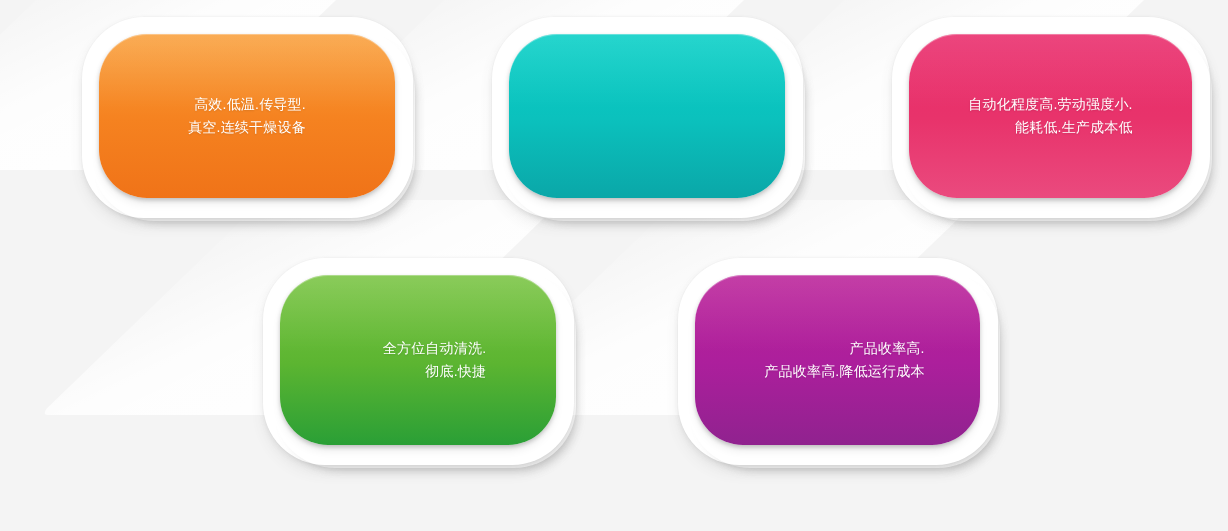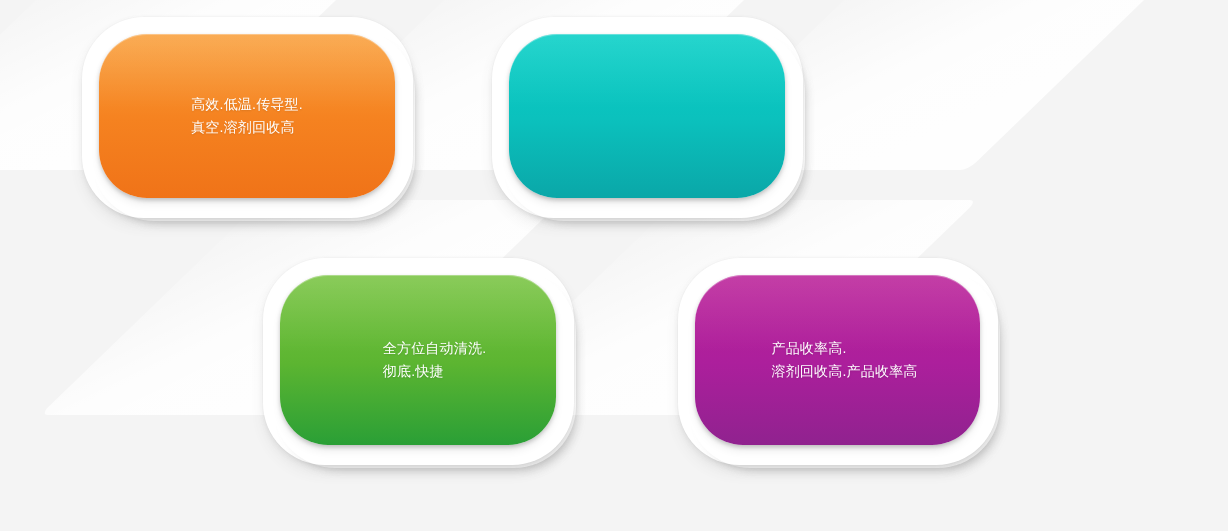--- a/index.html
+++ b/index.html
@@ -93,21 +93,21 @@
     background: linear-gradient(to bottom, rgba(255,255,255,0.13), rgba(255,255,255,0));
     pointer-events: none;
   }
 
   .caption {
     position: relative;
     z-index: 2;
     color: #ffffff;
     font-size: 14px;
     line-height: 23px;
-    text-align: left;
+    text-align: right;
     letter-spacing: 0.2px;
     text-shadow: 0 1px 2px rgba(0,0,0,0.13);
     white-space: nowrap;
   }
   .caption .l { display: block; }
 
   
   #card-1 { left: 82px;  top: 17px;  width: 331px; height: 201px; }
   #card-2 { left: 492px; top: 17px;  width: 311px; height: 201px; }
   #card-3 { left: 892px; top: 17px;  width: 318px; height: 201px; }
@@ -138,44 +138,52 @@
       <i></i>
     </div>
   <div class="long-shadow" id="shadow-5">
       <i></i>
     </div>
 
   <div class="card" id="card-1">
     <div class="panel" style="background: linear-gradient(rgb(249, 160, 60) 0%, rgb(245, 130, 32) 52%, rgb(240, 115, 24) 100%);">
       <div class="caption">
         <span class="l">高效.低温.传导型.</span>
-        <span class="l">真空.溶剂回收高</span>
+        <span class="l">真空.连续干燥设备</span>
       </div>
     </div>
   </div>
 
   <div class="card" id="card-2">
     <div class="panel" style="background: linear-gradient(rgb(6, 207, 198) 0%, rgb(11, 193, 189) 52%, rgb(10, 167, 168) 100%);">
       <div class="caption">
       </div>
     </div>
   </div>
 
+  <div class="card" id="card-3">
+    <div class="panel" style="background: linear-gradient(rgb(233, 42, 106) 0%, rgb(232, 51, 107) 52%, rgb(234, 74, 126) 100%);">
+      <div class="caption">
+        <span class="l">自动化程度高.劳动强度小.</span>
+        <span class="l">能耗低.生产成本低</span>
+      </div>
+    </div>
+  </div>
 
   <div class="card" id="card-4">
     <div class="panel" style="background: linear-gradient(rgb(121, 196, 66) 0%, rgb(92, 181, 49) 52%, rgb(42, 159, 54) 100%); padding-left: 33px;">
       <div class="caption">
         <span class="l">全方位自动清洗.</span>
         <span class="l">彻底.快捷</span>
       </div>
     </div>
   </div>
 
   <div class="card" id="card-5">
     <div class="panel" style="background: linear-gradient(rgb(187, 34, 153) 0%, rgb(172, 31, 156) 52%, rgb(144, 34, 143) 100%); padding-left: 14px;">
       <div class="caption">
         <span class="l">产品收率高.</span>
-        <span class="l">溶剂回收高.产品收率高</span>
+        <span class="l">产品收率高.降低运行成本</span>
       </div>
     </div>
   </div>
 
 </div>
 
 </body></html>

